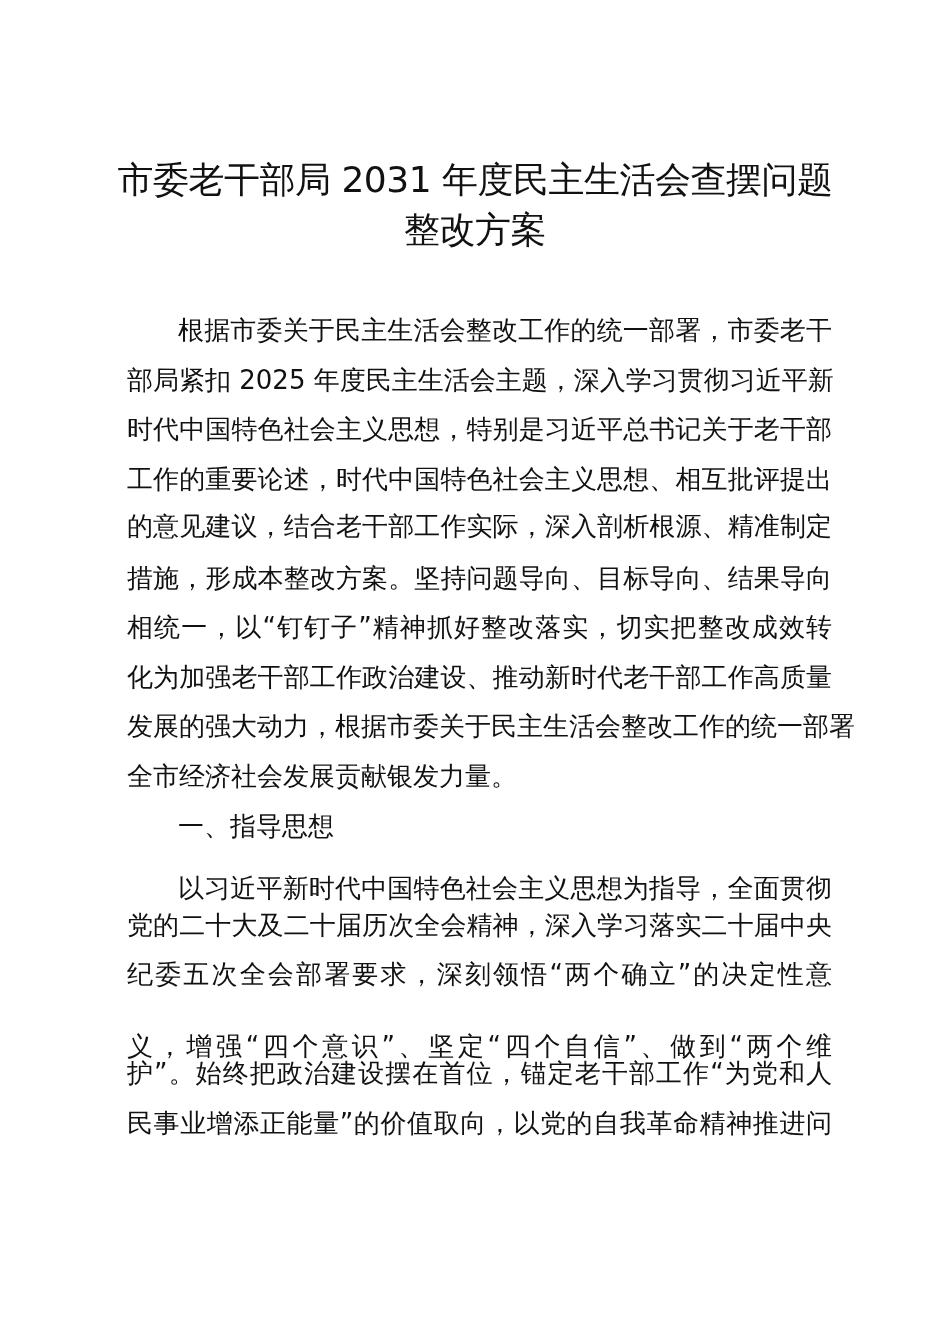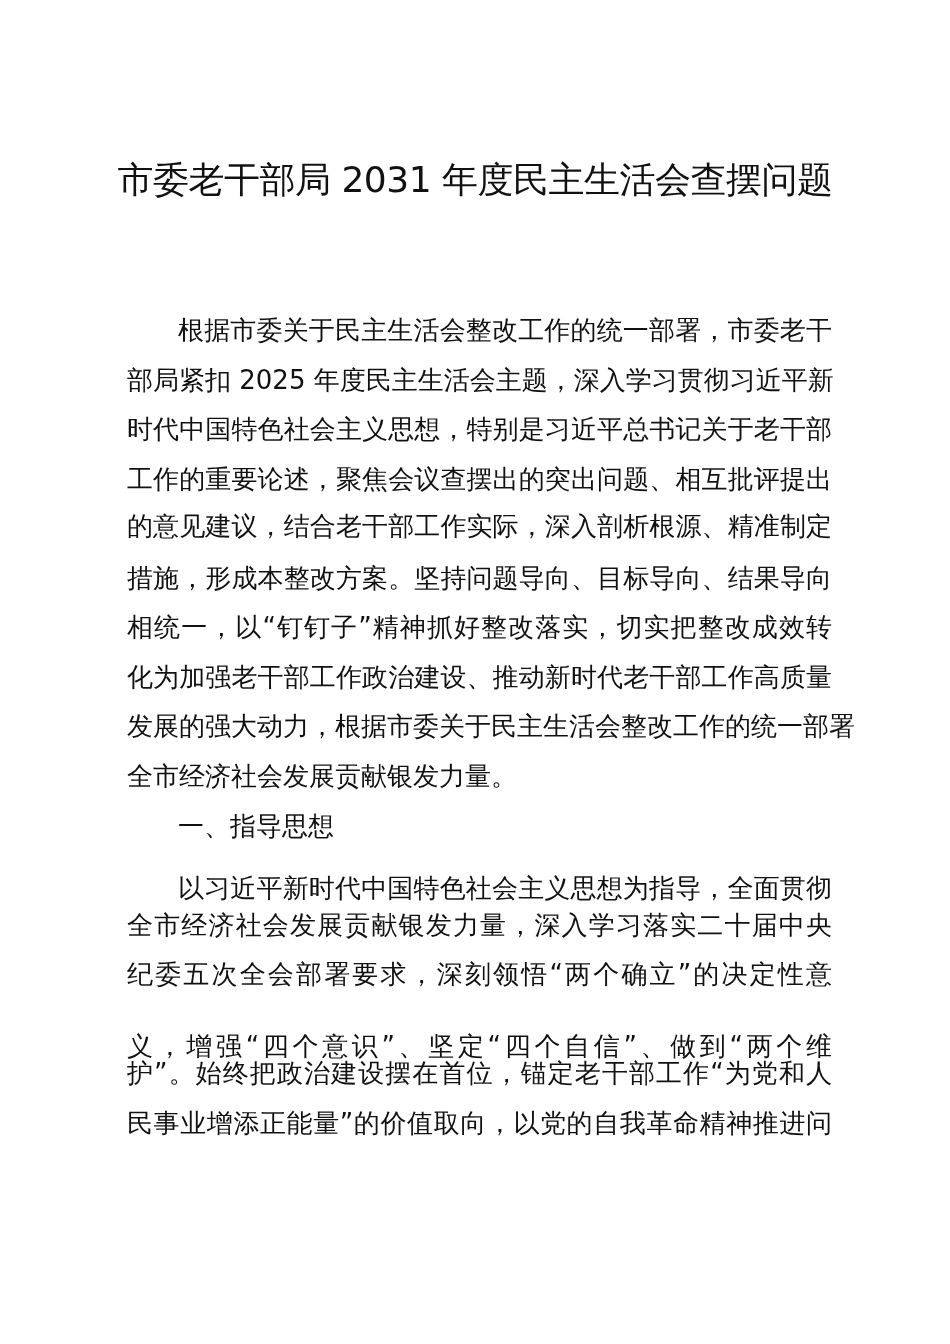--- a/index.html
+++ b/index.html
@@ -12,38 +12,39 @@
             white-space: nowrap; text-align: justify; text-align-last: justify; }
     .line.last { text-align-last: left; }
     .line.indent { left: 178px; width: 654px; }
   </style>
 </head>
 <body>
 
 <div class="page">
 
   <div class="title-line" style="top:158px;">市委老干部局 2031 年度民主生活会查摆问题</div>
+  <div class="title-line" style="top:208px;">整改方案</div>
 
   <div>
     <div class="line indent" style="top:312px;">根据市委关于民主生活会整改工作的统一部署，市委老干</div>
     <div class="line" style="top:362px;">部局紧扣 2025 年度民主生活会主题，深入学习贯彻习近平新</div>
     <div class="line" style="top:411px;">时代中国特色社会主义思想，特别是习近平总书记关于老干部</div>
-    <div class="line" style="top:461px;">工作的重要论述，聚焦会议查摆出的突出问题、相互批评提出</div>
+    <div class="line" style="top:461px;">工作的重要论述，时代中国特色社会主义思想、相互批评提出</div>
     <div class="line" style="top:510px;font-family:Liberation Mono, monospace;">的意见建议，结合老干部工作实际，深入剖析根源、精准制定</div>
     <div class="line" style="top:560px;">措施，形成本整改方案。坚持问题导向、目标导向、结果导向</div>
     <div class="line" style="top:609px;">相统一，以“钉钉子”精神抓好整改落实，切实把整改成效转</div>
     <div class="line" style="top:659px;">化为加强老干部工作政治建设、推动新时代老干部工作高质量</div>
     <div class="line" style="top:708px;">发展的强大动力，根据市委关于民主生活会整改工作的统一部署</div>
     <div class="line last" style="top:758px;">全市经济社会发展贡献银发力量。</div>
   </div>
 
   <div class="line indent last" style="top:808px;">一、指导思想</div>
 
   <div>
     <div class="line indent" style="top:833px;margin-top:37px;">以习近平新时代中国特色社会主义思想为指导，全面贯彻</div>
-    <div class="line" style="top:907px;">全市经济社会发展贡献银发力量，深入学习落实二十届中央</div>
+    <div class="line" style="top:907px;">党的二十大及二十届历次全会精神，深入学习落实二十届中央</div>
     <div class="line" style="top:956px;">纪委五次全会部署要求，深刻领悟“两个确立”的决定性意</div>
     <div class="line" style="top:1028px;">义，增强“四个意识”、坚定“四个自信”、做到“两个维</div>
     <div class="line" style="top:1055px;">护”。始终把政治建设摆在首位，锚定老干部工作“为党和人</div>
     <div class="line" style="top:1105px;">民事业增添正能量”的价值取向，以党的自我革命精神推进问</div>
   </div>
 
 </div>
 
 </body></html>

